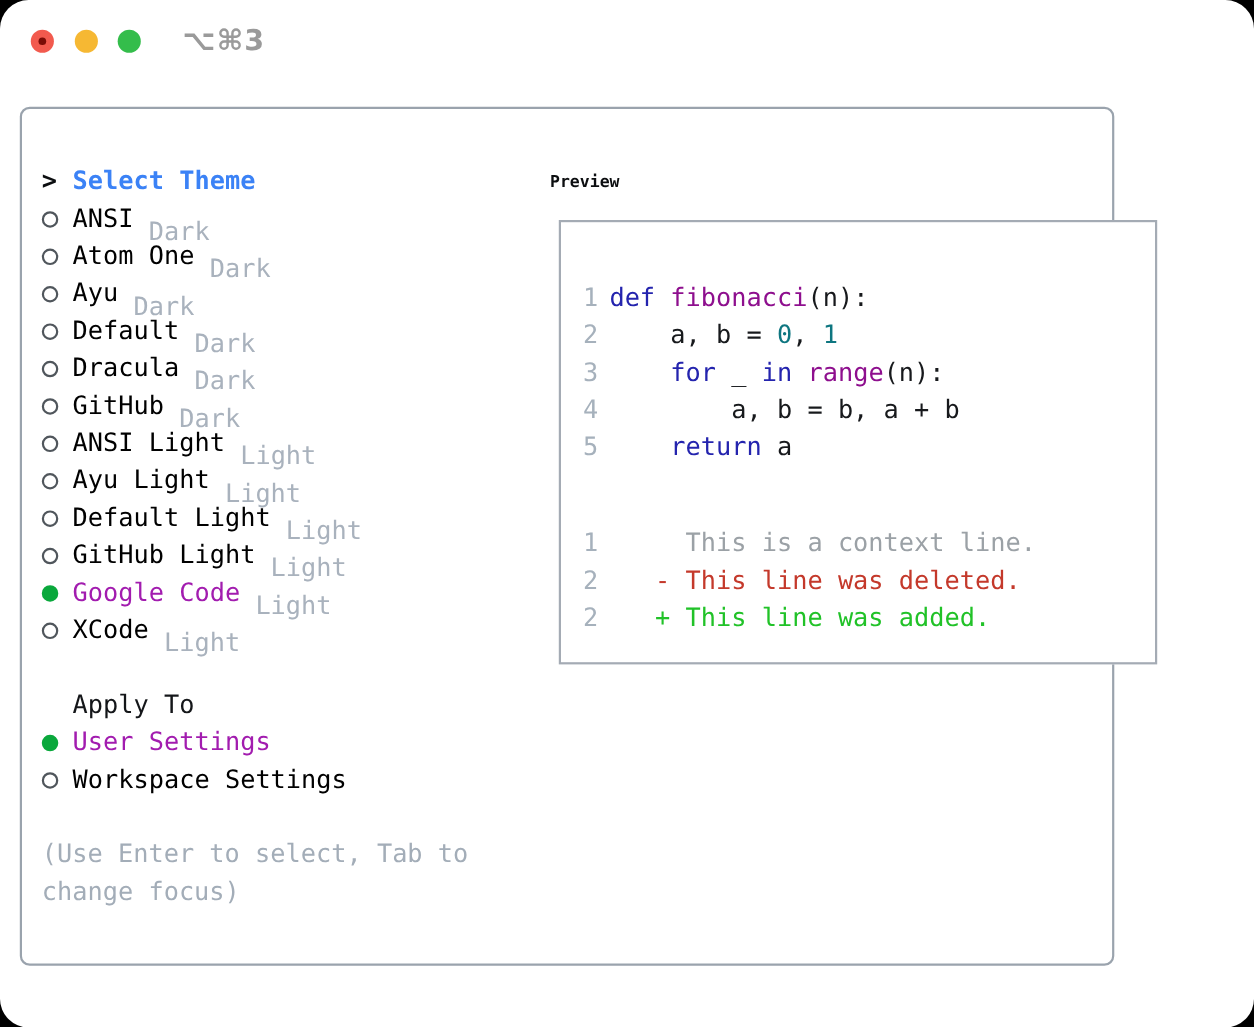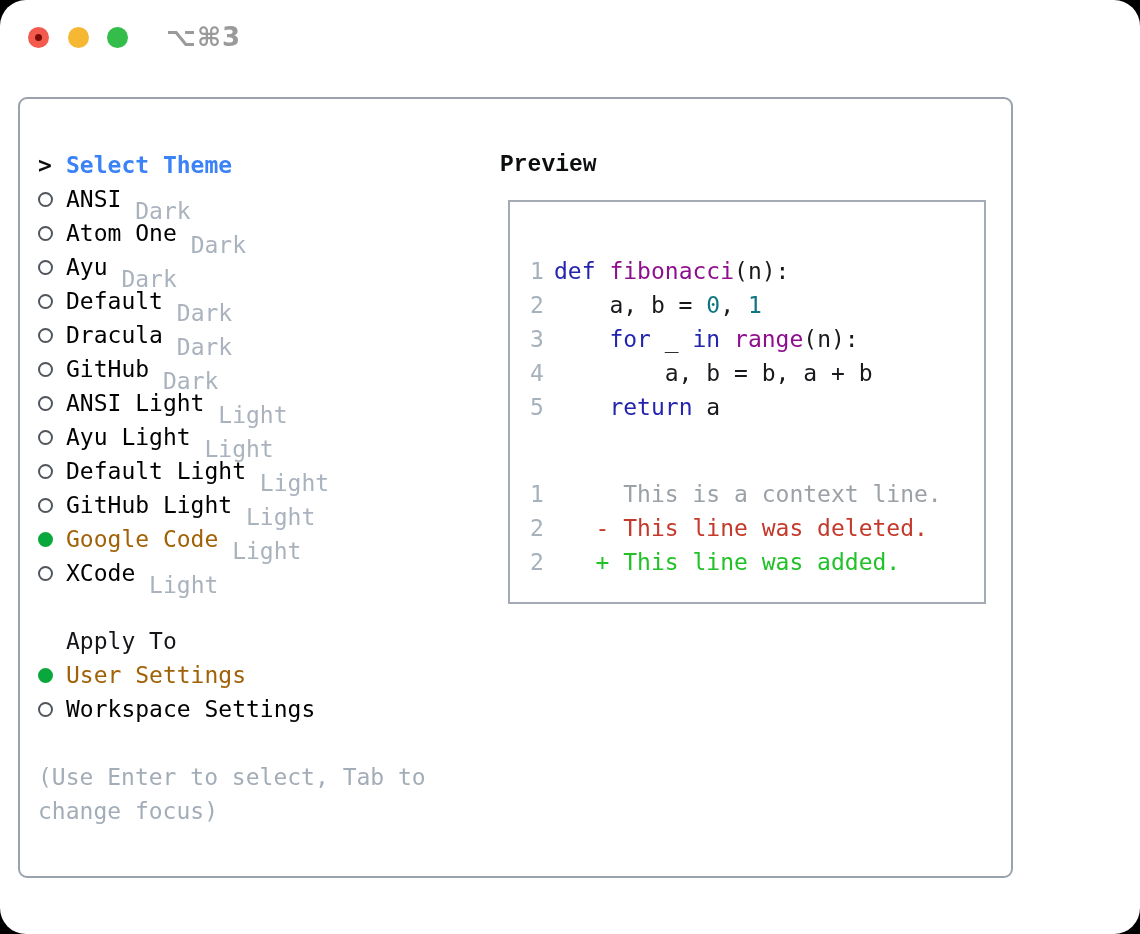--- a/index.html
+++ b/index.html
@@ -25,30 +25,30 @@
   
   .left-col{position:absolute;left:38px;top:148px;width:412px;font-size:23px;line-height:34px;
             color:#3c4146;}
   .row{display:flex;align-items:center;height:34px;}
   .marker{display:inline-flex;align-items:center;width:28px;flex:0 0 28px;}
   .prompt{font-weight:bold;color:#0c0e10;}
   .list-title{font-weight:bold;color:#3b82f6;white-space:pre;}
   .radio{width:15px;height:15px;border:2px solid #50565c;border-radius:50%;box-sizing:border-box;}
   .radio.on{background:#0aa83c;border-color:#0aa83c;}
   .item-name{color:#000000;white-space:pre;}
-  .item-selected .item-name{color:#a16207;}
+  .item-selected .item-name{color:#a21caf;}
   .item-variant{color:#a9b2bd;white-space:pre;margin-top:24px;}
   .spacer{height:34px;}
   .apply-title{color:#141619;white-space:pre;}
   .hint{color:#a3adb8;}
 
   
   .preview-title{position:absolute;left:500px;top:148px;height:34px;line-height:34px;
-                 font-size:23px;font-weight:bold;color:#0c0e10;font-family:Liberation Mono, monospace;}
-  .preview-box{position:absolute;left:508px;top:200px;width:478px;height:404px;
+                 font-size:15px;font-weight:bold;color:#0c0e10;}
+  .preview-box{position:absolute;left:508px;top:200px;width:544px;height:404px;
                border:2px solid #a4abb4;box-sizing:border-box;background:#fff;
                padding:52px 0 0 20px;overflow:hidden;}
   .code-line{height:34px;line-height:34px;font-size:23px;white-space:pre;}
   .ln{display:inline-block;width:24px;color:#a6b1bc;}
   .diff-block{margin-top:53px;}
   .tok-kw{color:#2424ae;}
   .tok-fn{color:#8e0f8e;}
   .tok-num{color:#0e7680;}
   .tok-pl{color:#17191c;}
   .tok-ctx{color:#9ba1a6;}

